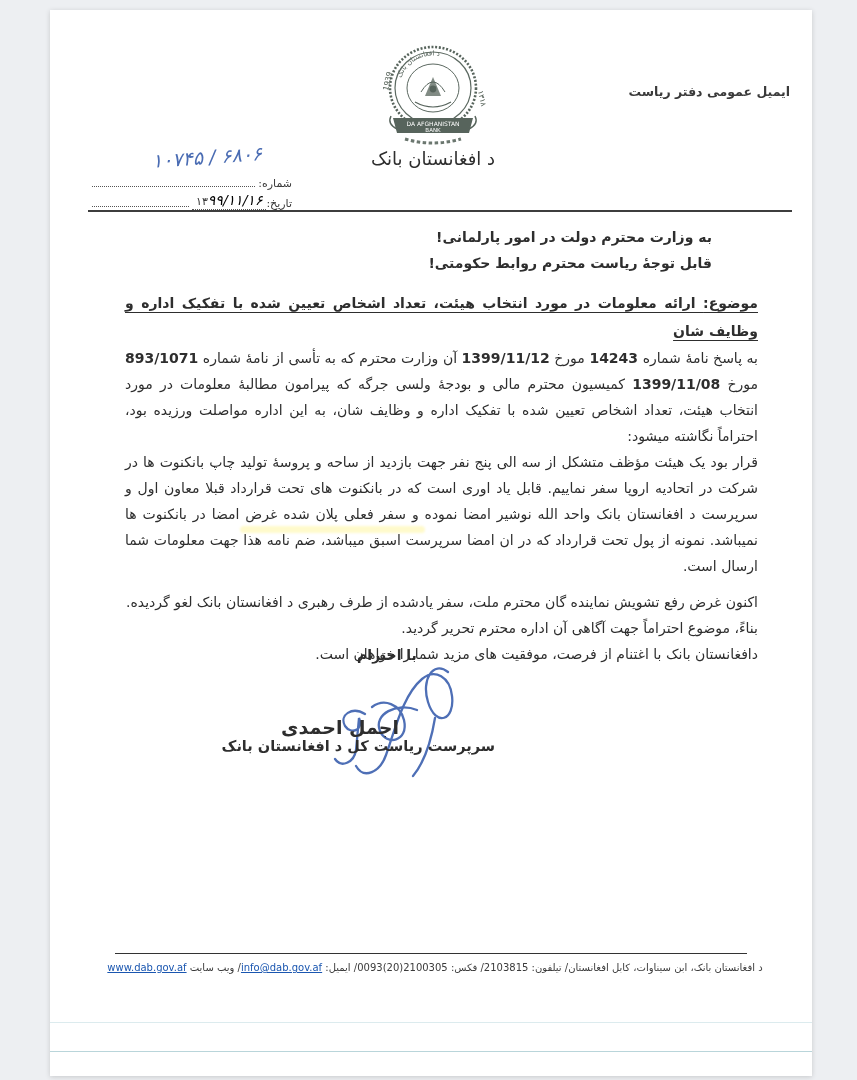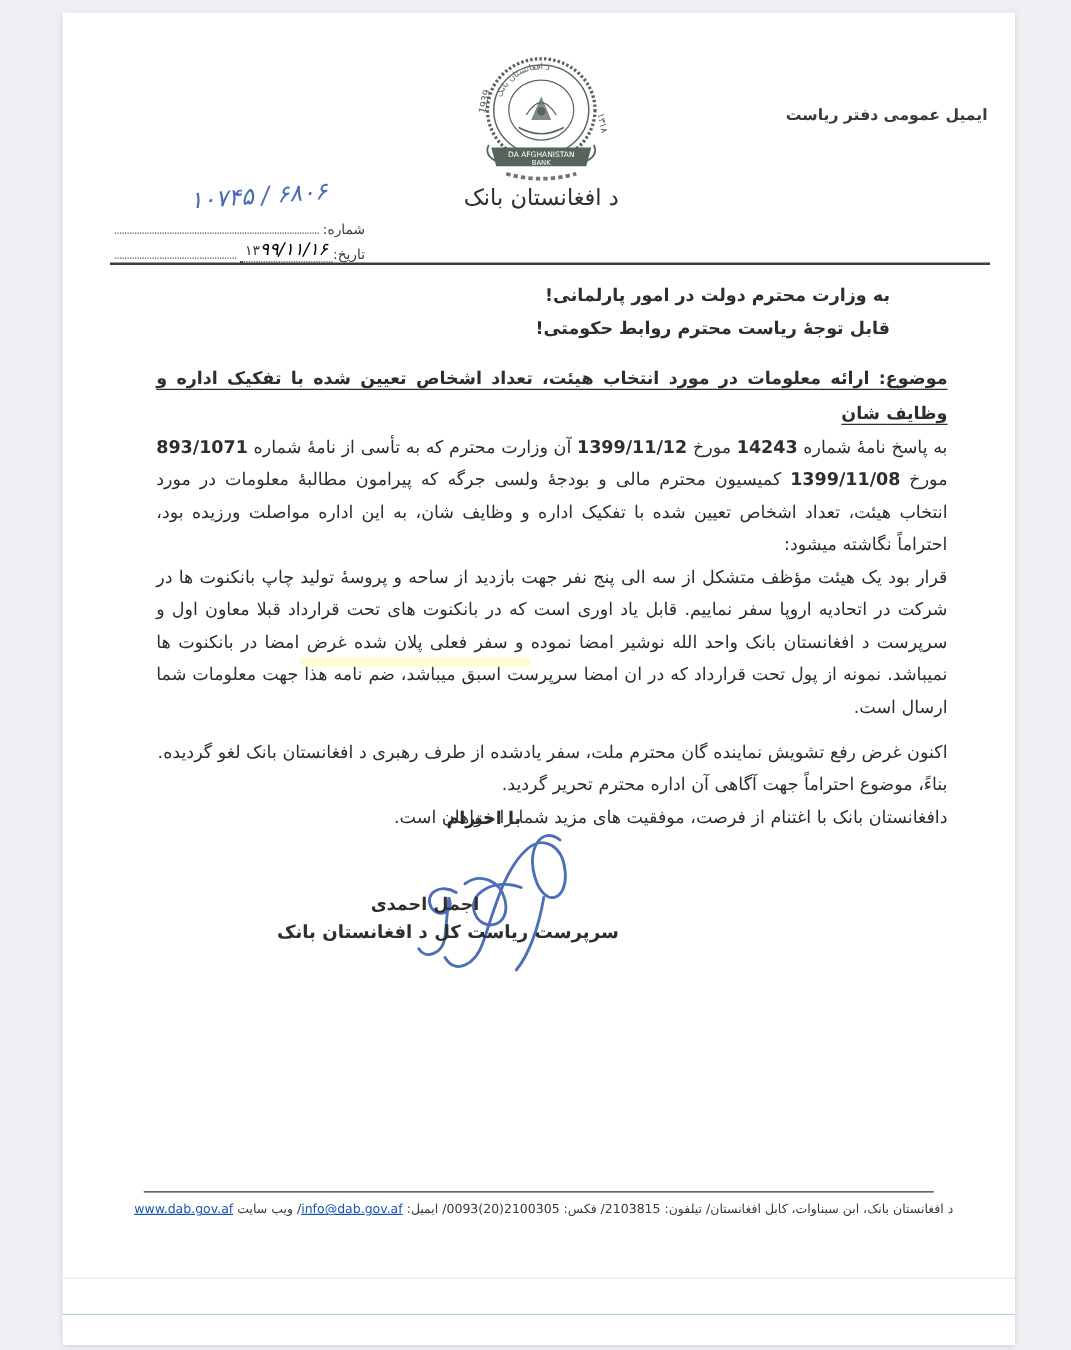--- a/index.html
+++ b/index.html
@@ -60,21 +60,21 @@
   .para .bnum{font-weight:bold;}
   .highlight-smear{
     position:absolute;left:190px;top:516px;width:185px;height:7px;
     background:rgba(255,246,170,.6);filter:blur(1px);border-radius:4px;
   }
   
   .respect{position:absolute;left:277px;top:637px;width:120px;text-align:center;
     direction:rtl;font-weight:bold;font-size:14px;color:#2e2e2e;}
   .sig-svg{position:absolute;left:195px;top:648px;}
   .sig-name{position:absolute;left:225px;top:706px;width:130px;text-align:center;
-    direction:rtl;font-size:14px;font-weight:600;color:#2e2e2e;}
+    direction:rtl;font-size:19px;font-weight:600;color:#2e2e2e;}
   .sig-title{position:absolute;left:135px;top:728px;width:310px;text-align:right;
     direction:rtl;font-size:14.5px;font-weight:600;color:#2e2e2e;}
   
   .footer-rule{position:absolute;left:65px;top:943px;width:632px;border-top:1.8px solid #333;}
   .footer-text{
     position:absolute;left:30px;top:952px;width:710px;
     direction:rtl;text-align:center;
     font-size:10px;color:#3a3a3a;
   }
   .footer-text a{color:#1a56b0;text-decoration:underline;}

